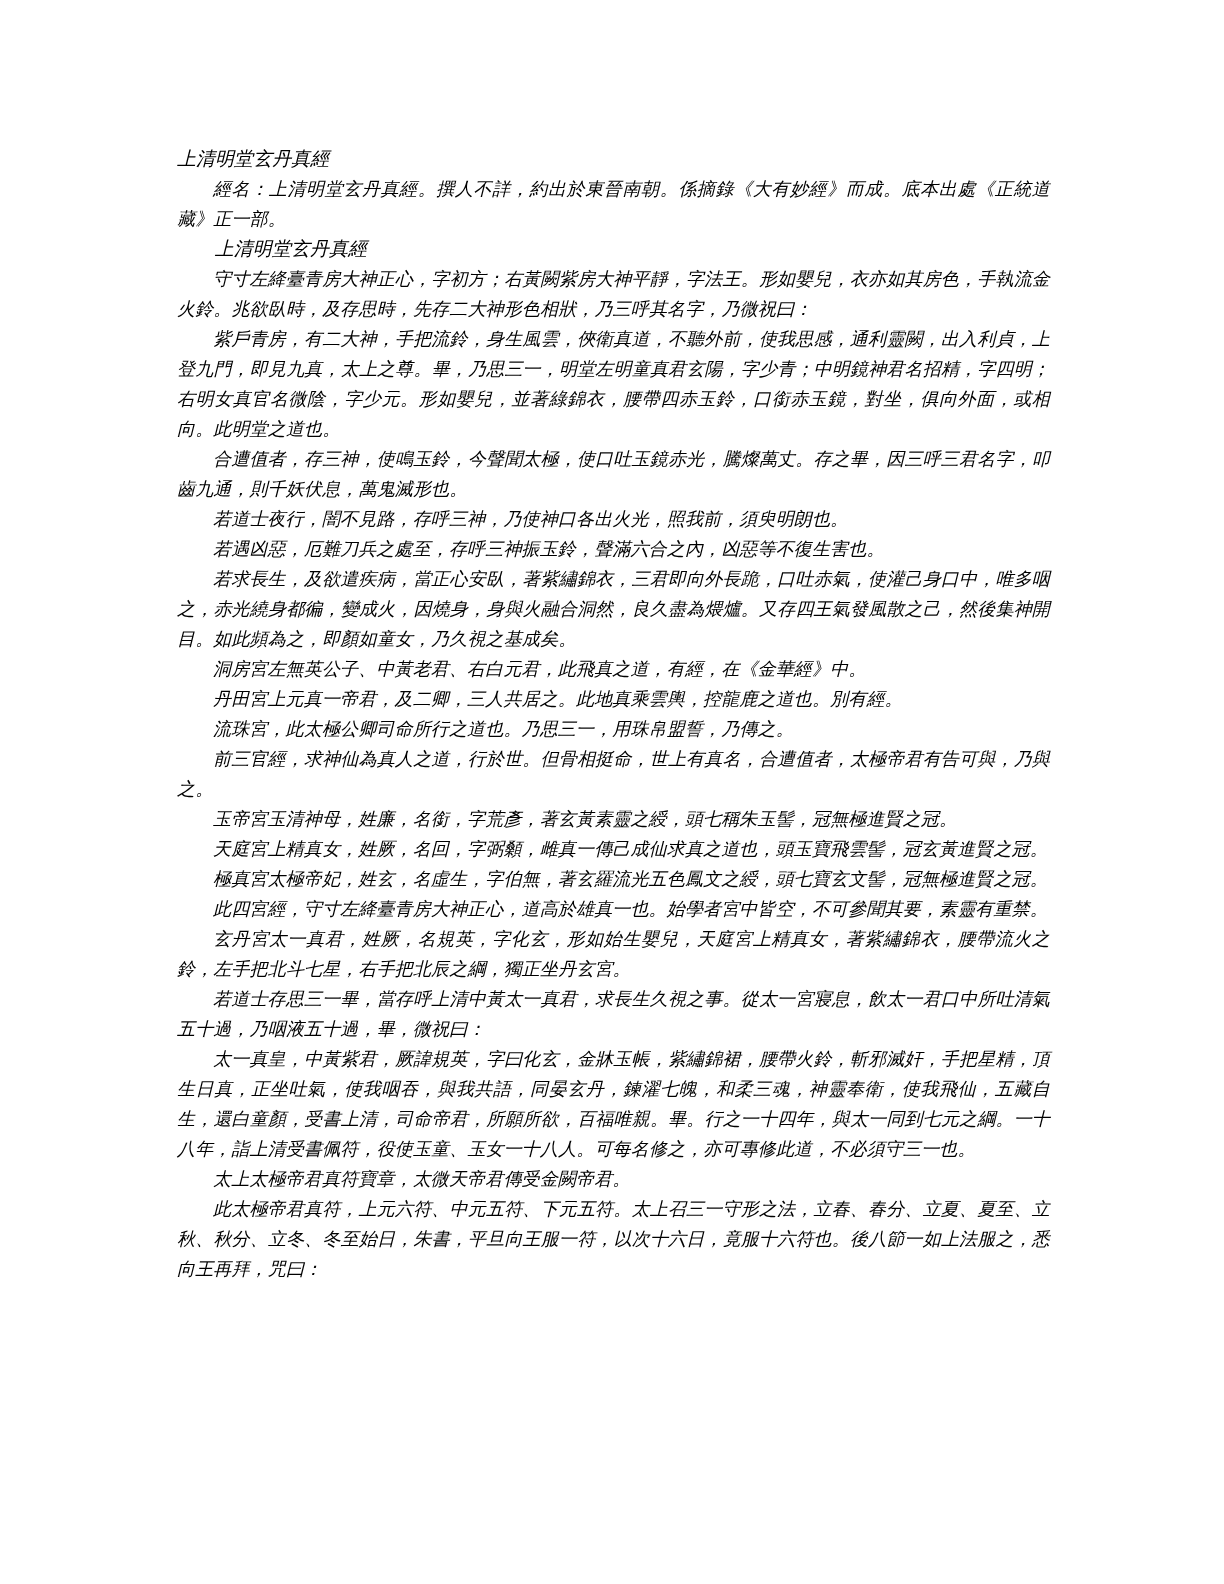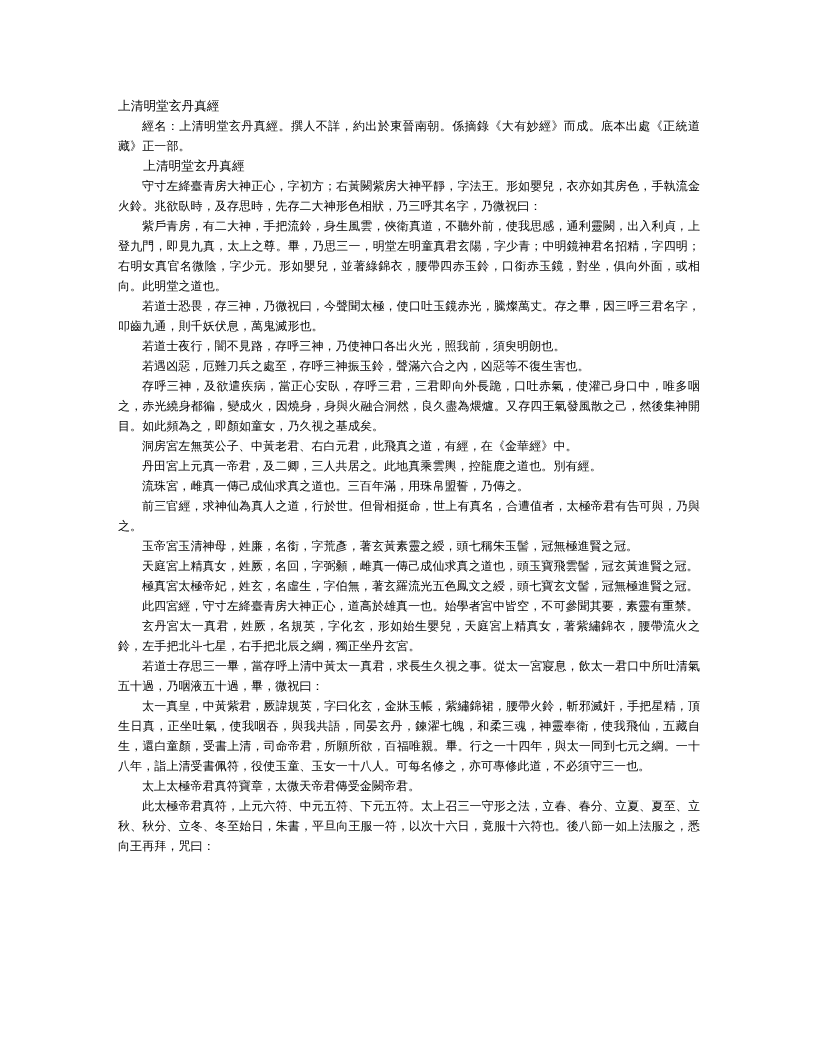--- a/index.html
+++ b/index.html
@@ -11,20 +11,21 @@
     font-family: "DejaVu Serif", "Liberation Serif", serif;
     color: #000000;
   }
   .page {
     position: relative;
     width: 816px;
     height: 1056px;
     background: #ffffff;
     box-sizing: border-box;
     overflow: hidden;
+    font-style: italic;
   }
   .content {
     position: absolute;
     left: 118px;
     top: 96px;
     width: 582px;
   }
   .doc-title {
     font-size: 12.6px;
     line-height: 20px;
@@ -65,34 +66,34 @@
 
     <div class="para">經名：上清明堂玄丹真經。撰人不詳，約出於東晉南朝。係摘錄《大有妙經》而成。底本出處《正統道藏》正一部。</div>
 
     <div class="subhead">上清明堂玄丹真經</div>
 
     <div class="para">守寸左絳臺青房大神正心，字初方；右黃闕紫房大神平靜，字法王。形如嬰兒，衣亦如其房色，手執流金火鈴。兆欲臥時，及存思時，先存二大神形色相狀，乃三呼其名字，乃微祝曰：</div>
 
     <div class="para">紫戶青房，有二大神，手把流鈴，身生風雲，俠衛真道，不聽外前，使我思感，通利靈闕，出入利貞，上登九門，即見九真，太上之尊。畢，乃思三一，明堂左明童真君玄陽，字少青；中明鏡神君名招精，字四明；右明女真官名微陰，字少元。形如嬰兒，並著綠錦衣，腰帶四赤玉鈴，口銜赤玉鏡，對坐，俱向外面，或相向。此明堂之道也。</div>
 
 
-    <div class="para">若道士恐畏，存三神，乃微祝曰，今聲聞太極，使口吐玉鏡赤光，騰燦萬丈。存之畢，因三呼三君名字，叩齒九通，則千妖伏息，萬鬼滅形也。</div>
+    <div class="para">合遭值者，存三神，使鳴玉鈴，今聲聞太極，使口吐玉鏡赤光，騰燦萬丈。存之畢，因三呼三君名字，叩齒九通，則千妖伏息，萬鬼滅形也。</div>
 
 
     <div class="para">若道士夜行，闇不見路，存呼三神，乃使神口各出火光，照我前，須臾明朗也。</div>
 
     <div class="para">若遇凶惡，厄難刀兵之處至，存呼三神振玉鈴，聲滿六合之內，凶惡等不復生害也。</div>
 
-    <div class="para">存呼三神，及欲遣疾病，當正心安臥，存呼三君，三君即向外長跪，口吐赤氣，使灌己身口中，唯多咽之，赤光繞身都徧，變成火，因燒身，身與火融合洞然，良久盡為煨爐。又存四王氣發風散之己，然後集神開目。如此頻為之，即顏如童女，乃久視之基成矣。</div>
+    <div class="para">若求長生，及欲遣疾病，當正心安臥，著紫繡錦衣，三君即向外長跪，口吐赤氣，使灌己身口中，唯多咽之，赤光繞身都徧，變成火，因燒身，身與火融合洞然，良久盡為煨爐。又存四王氣發風散之己，然後集神開目。如此頻為之，即顏如童女，乃久視之基成矣。</div>
 
     <div class="para">洞房宮左無英公子、中黃老君、右白元君，此飛真之道，有經，在《金華經》中。</div>
 
     <div class="para">丹田宮上元真一帝君，及二卿，三人共居之。此地真乘雲輿，控龍鹿之道也。別有經。</div>
 
-    <div class="para">流珠宮，雌真一傳己成仙求真之道也。三百年滿，用珠帛盟誓，乃傳之。</div>
+    <div class="para">流珠宮，此太極公卿司命所行之道也。乃思三一，用珠帛盟誓，乃傳之。</div>
 
     <div class="para">前三官經，求神仙為真人之道，行於世。但骨相挺命，世上有真名，合遭值者，太極帝君有告可與，乃與之。</div>
 
     <div class="para">玉帝宮玉清神母，姓廉，名銜，字荒彥，著玄黃素靈之綬，頭七稱朱玉髻，冠無極進賢之冠。</div>
 
     <div class="para">天庭宮上精真女，姓厥，名回，字弼顙，雌真一傳己成仙求真之道也，頭玉寶飛雲髻，冠玄黃進賢之冠。</div>
 
     <div class="para">極真宮太極帝妃，姓玄，名虛生，字伯無，著玄羅流光五色鳳文之綬，頭七寶玄文髻，冠無極進賢之冠。</div>
 
 

